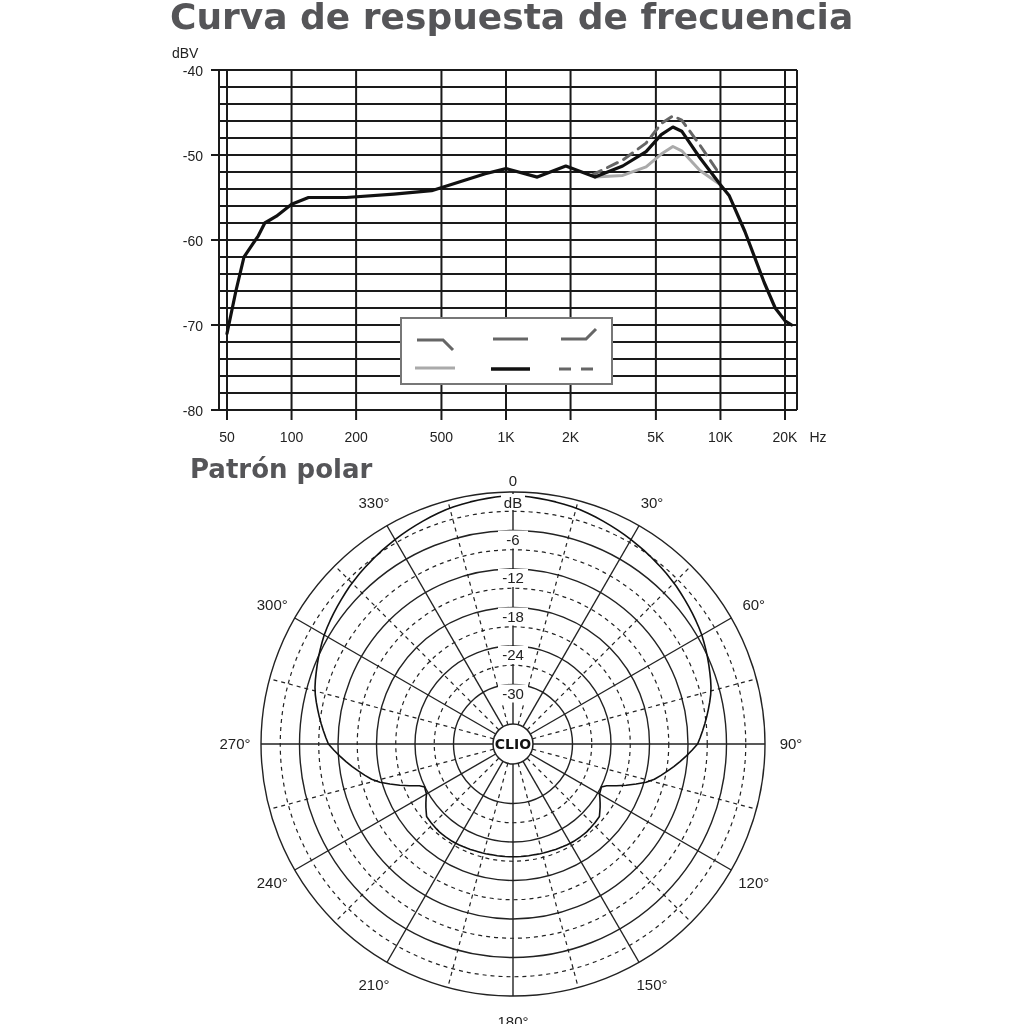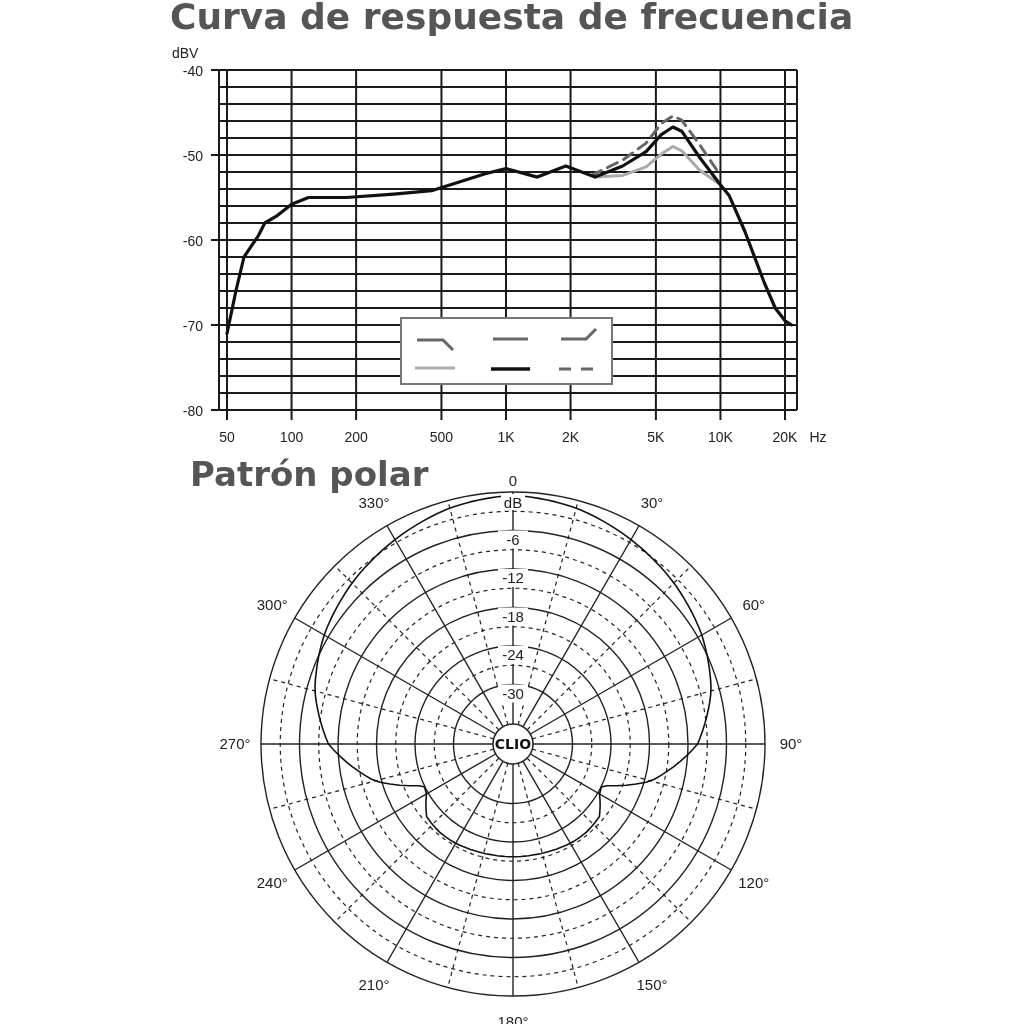--- a/index.html
+++ b/index.html
@@ -1,21 +1,21 @@
 <!DOCTYPE html>
 <html><head>
   <meta charset="utf-8">
   <style>
     html, body { margin: 0; padding: 0; background: #ffffff; }
     body { width: 1024px; height: 1024px; position: relative; overflow: hidden;
            font-family: "Liberation Sans", "DejaVu Sans", sans-serif; color: #111; }
     .title { position: absolute; font-family: "DejaVu Sans", sans-serif; font-weight: bold;
              color: #555558; letter-spacing: 0px; white-space: nowrap; }
     #title-freq { left: 170px; top: -4px; font-size: 36px; }
-    #title-polar { left: 190px; top: 454px; font-size: 34px; }
+    #title-polar { left: 190px; top: 454px; font-size: 26px; }
     svg { position: absolute; left: 0; top: 0; }
     .axis-lbl { font-family: "Liberation Sans", sans-serif; font-size: 14px; fill: #222; }
     .polar-lbl { font-family: "Liberation Sans", sans-serif; font-size: 15px; fill: #222; }
     .clio { font-family: "DejaVu Sans", sans-serif; font-weight: bold; font-size: 14px; fill: #111; }
   </style>
 </head>
 <body>
 
 <div id="title-freq" class="title">Curva de respuesta de frecuencia</div>
 <div id="title-polar" class="title">Patrón polar</div>

